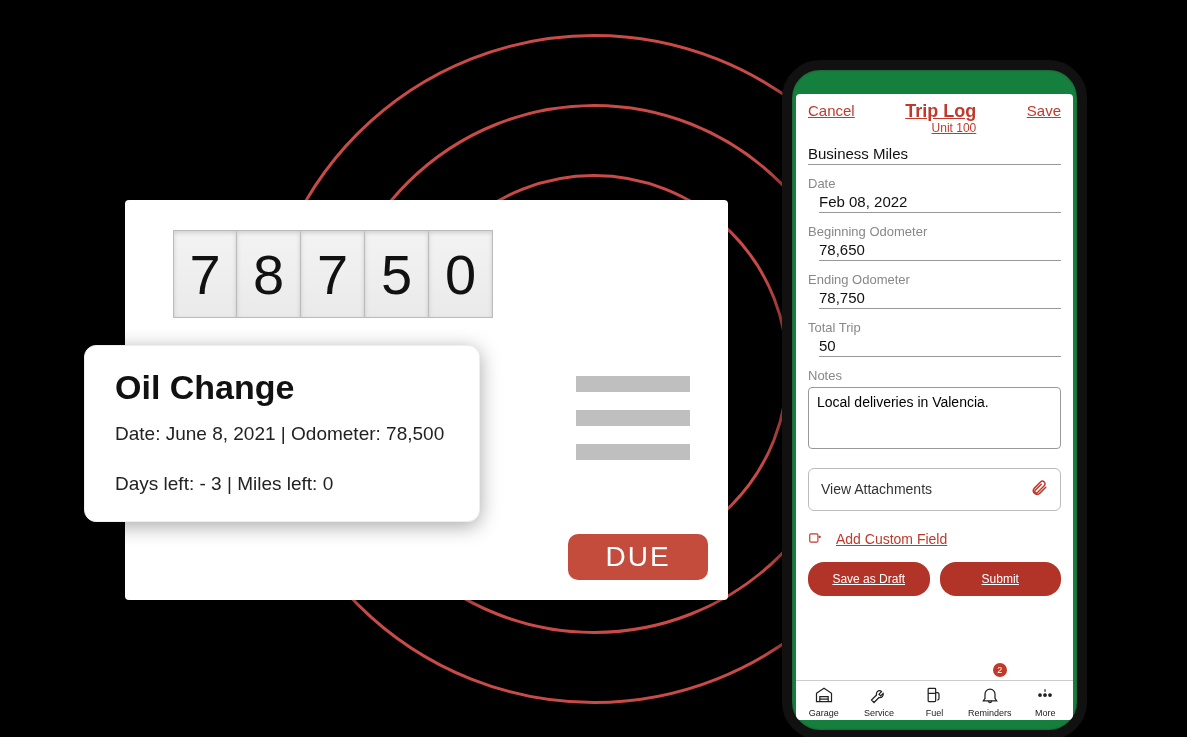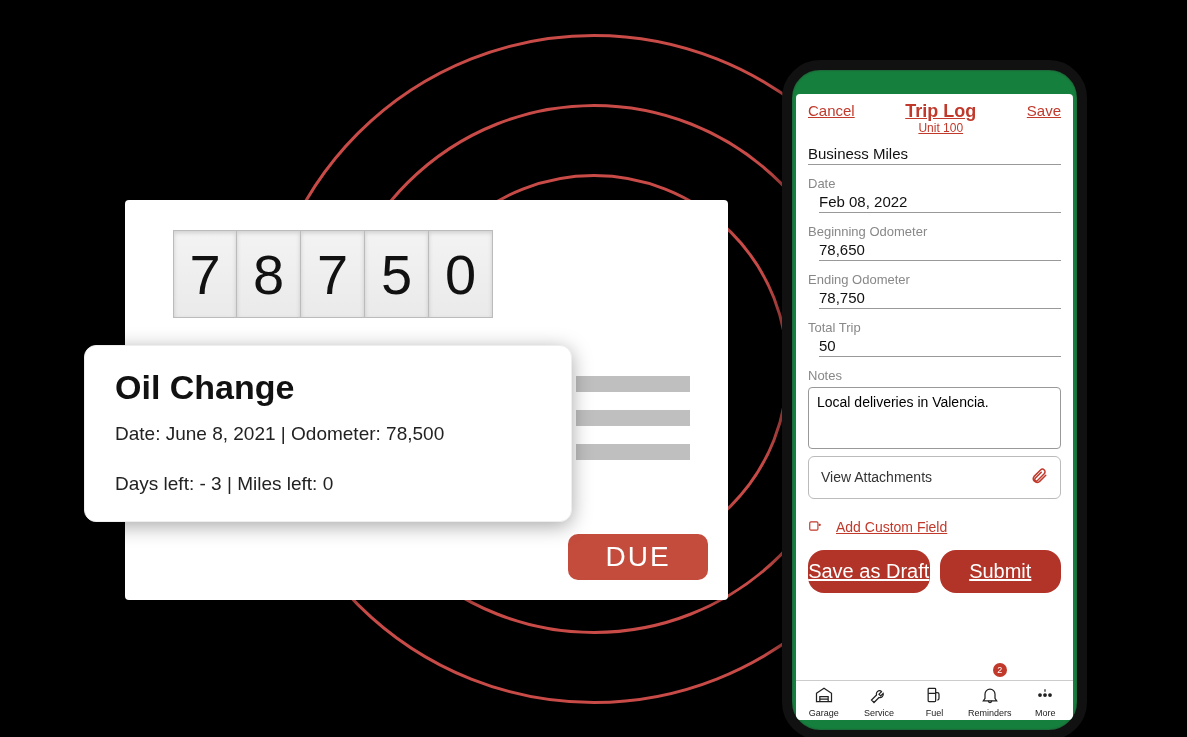--- a/index.html
+++ b/index.html
@@ -89,21 +89,21 @@
     width: 140px;
     height: 46px;
     cursor: pointer;
   }
 
   
   .popup-card {
     position: absolute;
     left: 84px;
     top: 345px;
-    width: 488px;
+    width: 396px;
     background: #fff;
     border: 1px solid #eee;
     border-radius: 12px;
     box-shadow: 0 4px 20px rgba(0,0,0,.35);
     padding: 22px 30px 26px;
   }
   .popup-card h2 {
     font-size: 34px;
     font-weight: 700;
     color: #111;
@@ -148,21 +148,21 @@
     justify-content: space-between;
     padding: 8px 12px 4px;
   }
   .topbar a {
     color: #c0392b;
     text-decoration: underline;
     font-size: 15px;
     cursor: pointer;
   }
   .topbar .center {
-    text-align: center;
+    text-align: right;
     line-height: 1.1;
   }
   .topbar .center .t1 {
     color: #c0392b;
     text-decoration: underline;
     font-size: 18px;
     font-weight: 600;
   }
   .topbar .center .t2 {
     color: #c0392b;
@@ -202,21 +202,21 @@
     height: 62px;
     border: 1px solid #999;
     border-radius: 4px;
     padding: 6px 8px;
     font-family: inherit;
     font-size: 14px;
     resize: none;
     margin-top: 4px;
   }
   .attach-row {
-    margin-top: 4px;
+    margin-top: 16px;
     border: 1px solid #bbb;
     border-radius: 6px;
     padding: 10px 12px;
     display: flex;
     justify-content: space-between;
     align-items: center;
     color: #333;
     font-size: 14px;
     cursor: pointer;
   }
@@ -238,21 +238,21 @@
     display: flex;
     gap: 10px;
     margin-top: 14px;
   }
   .btn-row button {
     flex: 1;
     background: #b23328;
     color: #fff;
     border: none;
     border-radius: 16px;
-    font-size: 20px;
+    font-size: 12px;
     text-decoration: underline;
     padding: 10px 0;
     cursor: pointer;
   }
 
   .tabbar {
     border-top: 1px solid #ccc;
     display: flex;
     justify-content: space-around;
     align-items: flex-end;

